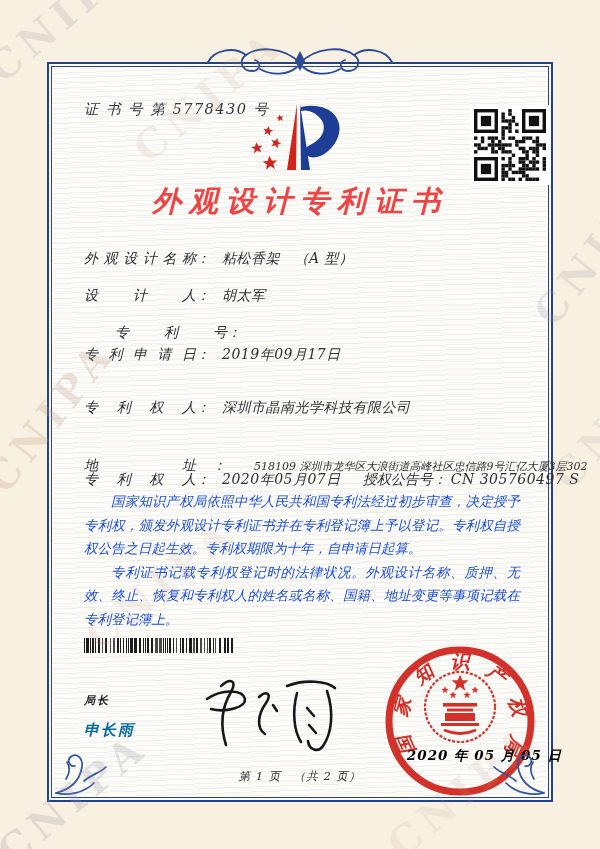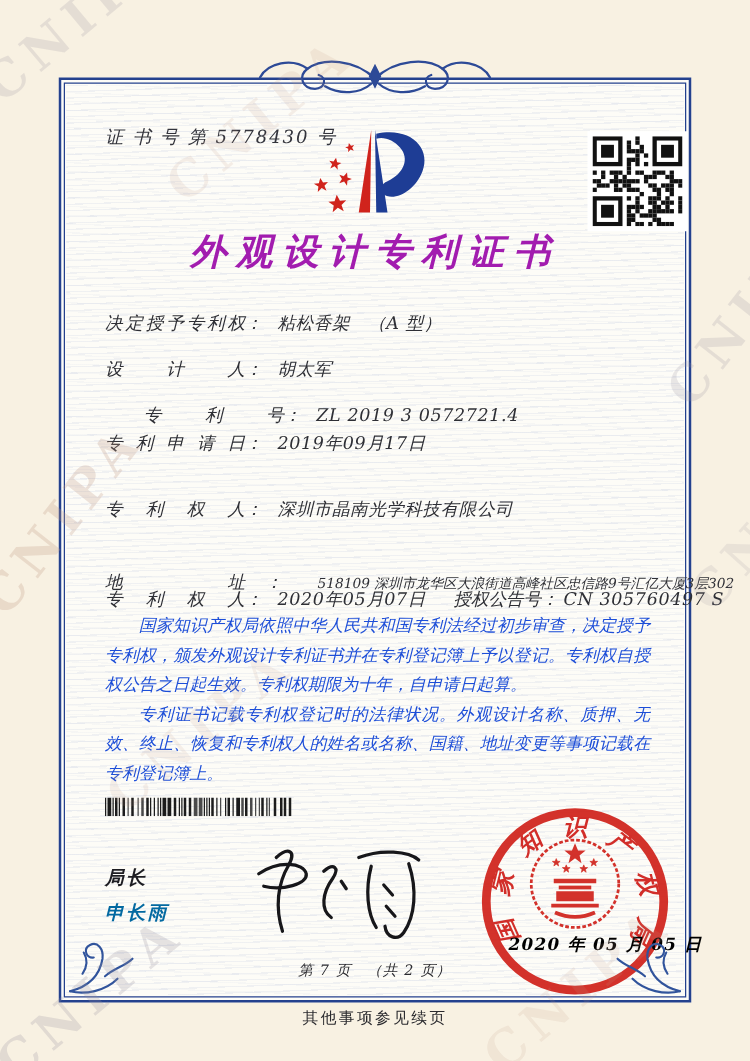--- a/index.html
+++ b/index.html
@@ -16,34 +16,34 @@
   .frame-inner{position:absolute;inset:2px;border:1px solid #24418e;pointer-events:none;z-index:1;}
   .waves{position:absolute;inset:4px;z-index:0;
          background:
            repeating-linear-gradient(178deg, rgba(120,140,195,.10) 0 1px, transparent 1px 5px),
            repeating-linear-gradient(2deg, rgba(120,140,195,.05) 0 1px, transparent 1px 7px);}
   .content{position:absolute;inset:0;z-index:3;font-style:italic;}
   .abs{position:absolute;}
   
   .cert-no{left:35px;top:36px;font-size:14.5px;letter-spacing:1.5px;color:#33343c;}
   .title{left:0;top:118px;width:100%;text-align:center;font-size:29px;font-weight:bold;
-         letter-spacing:8px;color:#a21caf;}
+         letter-spacing:8px;color:#ef4444;}
   
   .row{left:35px;display:flex;align-items:baseline;font-size:14px;color:#2e2f35;white-space:nowrap;}
   .flabel{display:inline-block;width:112px;text-align:justify;text-align-last:justify;}
   .colon{margin:0 2px 0 0;}
   .fvalue{margin-left:10px;letter-spacing:.5px;}
   .fvalue.small{font-size:11px;letter-spacing:0;}
   .grant-group{margin-left:22px;display:flex;align-items:baseline;}
   
   .body-text{left:35px;top:426px;width:436px;}
   .body-text p{margin:0;text-indent:2em;font-size:13.5px;line-height:23.5px;
                text-align:justify;color:#1d4ed8;}
   
-  .commissioner-title{left:35px;top:629px;font-size:15px;font-weight:600;color:#1d1d22;letter-spacing:2px;}
+  .commissioner-title{left:35px;top:629px;font-size:11px;font-weight:600;color:#1d1d22;letter-spacing:2px;}
   .commissioner-name{left:35px;top:657px;font-size:15px;font-weight:600;color:#0369a1;letter-spacing:2px;}
   .seal-date{left:318px;top:683px;width:195px;text-align:right;font-size:13.5px;font-weight:700;
              letter-spacing:1px;color:#000000;z-index:6;}
   .page-info{left:0;top:705px;width:100%;text-align:center;font-size:11.5px;color:#2b2b30;letter-spacing:1px;}
   .note{position:absolute;left:0;top:806px;width:100%;text-align:center;font-size:12.5px;
         letter-spacing:2px;color:#2a2a2e;z-index:3;}
   svg{display:block;}
 </style>
 </head>
 <body>
@@ -243,33 +243,32 @@
           <rect x="44.57142857142857" y="68.57142857142857" width="3.4285714285714284" height="3.4285714285714284" fill="#111"></rect>
           <rect x="51.42857142857142" y="68.57142857142857" width="3.4285714285714284" height="3.4285714285714284" fill="#111"></rect>
           <rect x="54.857142857142854" y="68.57142857142857" width="3.4285714285714284" height="3.4285714285714284" fill="#111"></rect>
           <rect x="58.285714285714285" y="68.57142857142857" width="3.4285714285714284" height="3.4285714285714284" fill="#111"></rect>
           <rect x="61.71428571428571" y="68.57142857142857" width="3.4285714285714284" height="3.4285714285714284" fill="#111"></rect>
         </svg>
 
       <div class="abs title">外观设计专利证书</div>
 
       <div class="abs row" style="top:186px;">
-        <span class="flabel">决定授予专利权</span>
+        <span class="flabel">外观设计名称</span>
           <span class="colon">：</span>
         <span class="fvalue">粘松香架　（A 型）</span>
       </div>
       <div class="abs row" style="top:223px;">
         <span class="flabel">设计人</span>
           <span class="colon">：</span>
         <span class="fvalue">胡太军</span>
       </div>
       <div class="abs row" style="top:260px;margin-left:31px;">
         <span class="flabel">专利号</span>
           <span class="colon">：</span>
-        <span class="fvalue">ZL 2019 3 0572721.4</span>
       </div>
       <div class="abs row" style="top:282px;justify-content:space-between;">
         <span class="flabel">专利申请日</span>
           <span class="colon">：</span>
         <span class="fvalue">2019年09月17日</span>
       </div>
       <div class="abs row" style="top:335px;">
         <span class="flabel">专利权人</span>
           <span class="colon">：</span>
         <span class="fvalue">深圳市晶南光学科技有限公司</span>
@@ -384,19 +383,18 @@
           <text transform="rotate(-38) translate(0,-53)">知</text>
           <text transform="rotate(0) translate(0,-53)">识</text>
           <text transform="rotate(38) translate(0,-53)">产</text>
           <text transform="rotate(76) translate(0,-53)">权</text>
           <text transform="rotate(114) translate(0,-53)">局</text>
         </g>
       </svg>
 
       <div class="abs seal-date">2020 年 05 月 05 日</div>
 
-      <div class="abs page-info">第 7 页　（共 2 页）</div>
+      <div class="abs page-info">第 1 页　（共 2 页）</div>
     </div>
   </div>
 
-  <div class="note">其他事项参见续页</div>
 
 </div>
 
 </body></html>

